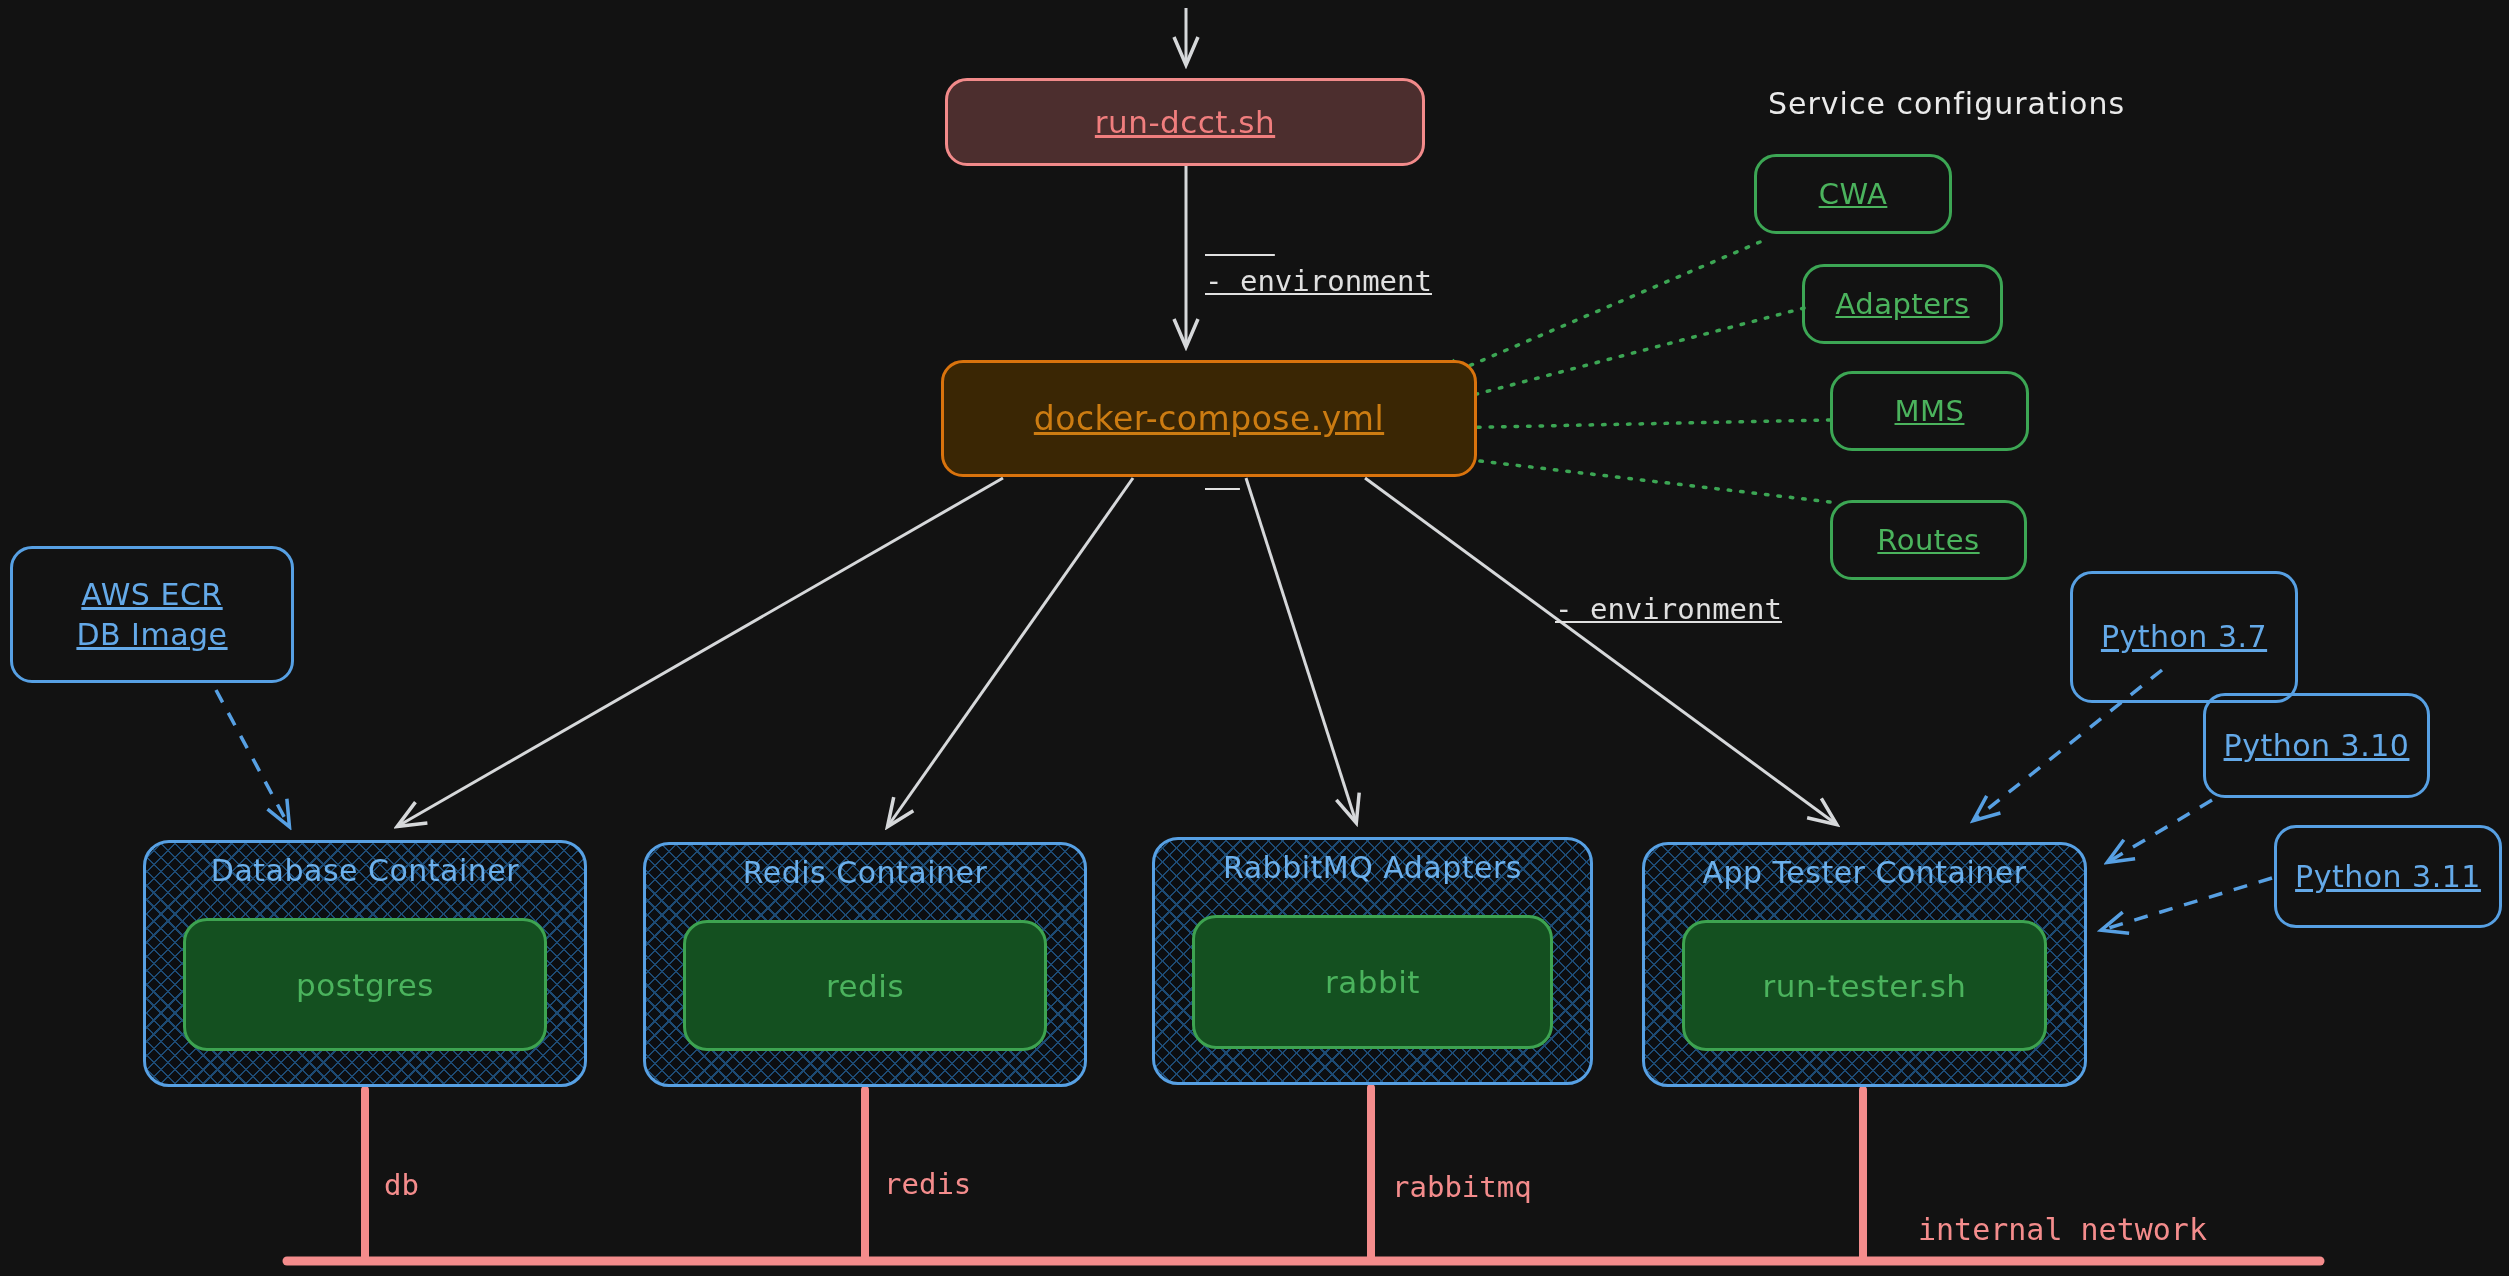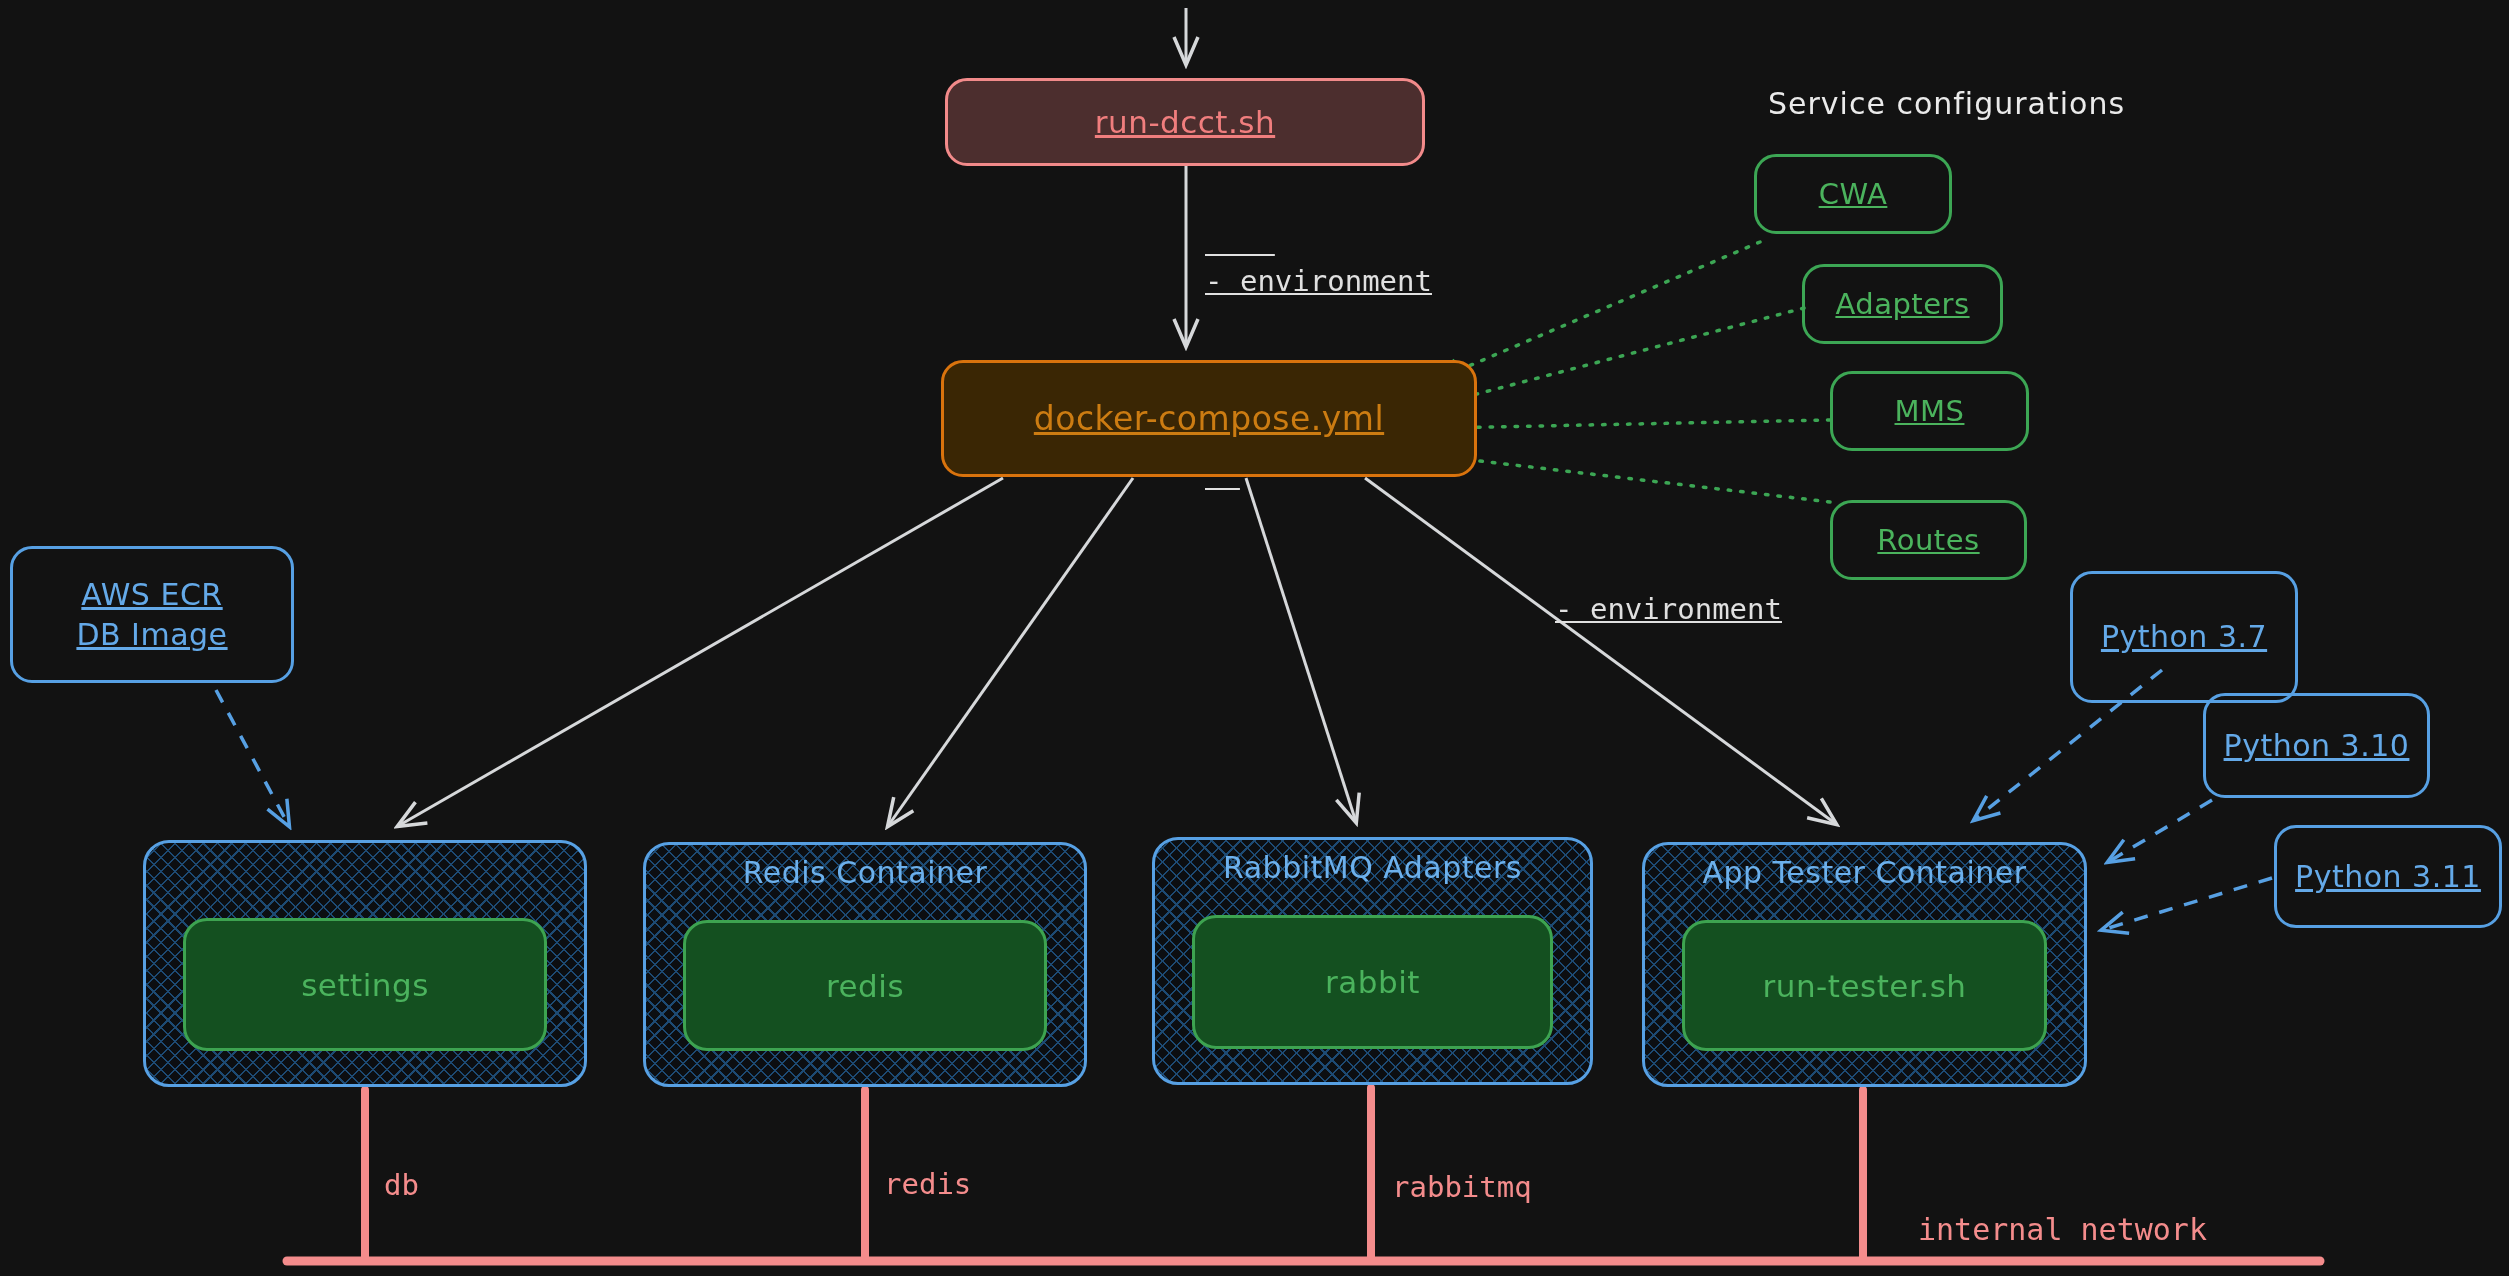--- a/index.html
+++ b/index.html
@@ -131,22 +131,23 @@
   <div class="node node-blue" style="left:10px;top:546px;width:284px;height:137px">
     <div>
       <div>AWS ECR</div>
       <div>DB Image</div>
     </div>
   </div>
 
   <div class="label mono hint" style="left:1555px;top:590px">- environment</div>
 
   <div class="container-box" style="left:143px;top:840px;width:444px;height:247px">
+    <div class="container-title">Database Container</div>
     <div class="service-box">
-      <span>settings</span>
+      <span>postgres</span>
     </div>
   </div>
   <div class="container-box" style="left:643px;top:842px;width:444px;height:245px">
     <div class="container-title">Redis Container</div>
     <div class="service-box">
       <span>redis</span>
     </div>
   </div>
   <div class="container-box" style="left:1152px;top:837px;width:441px;height:248px">
     <div class="container-title">RabbitMQ Adapters</div>

